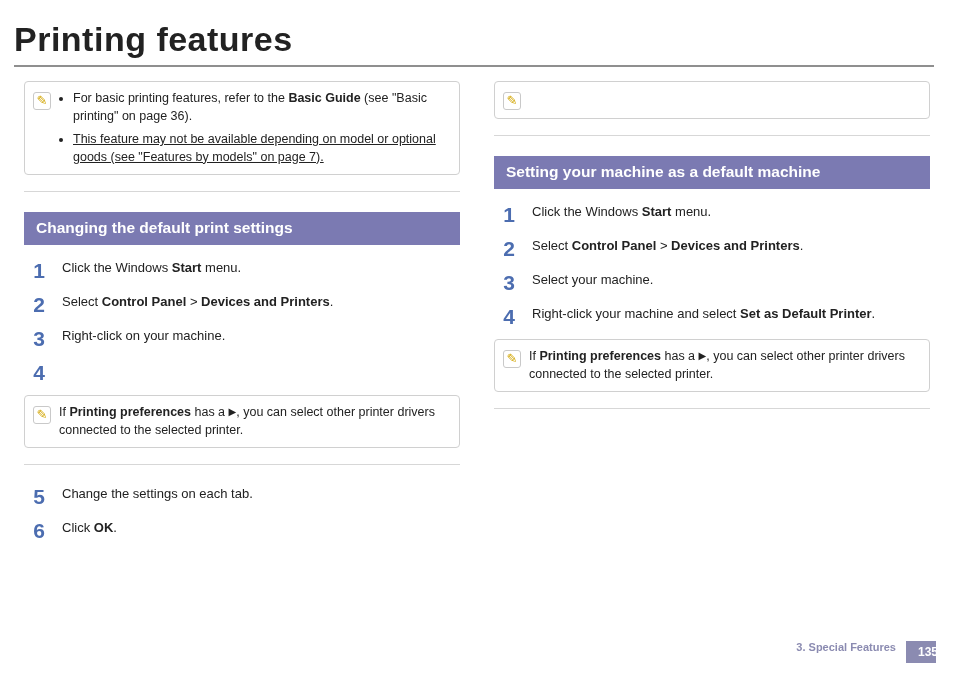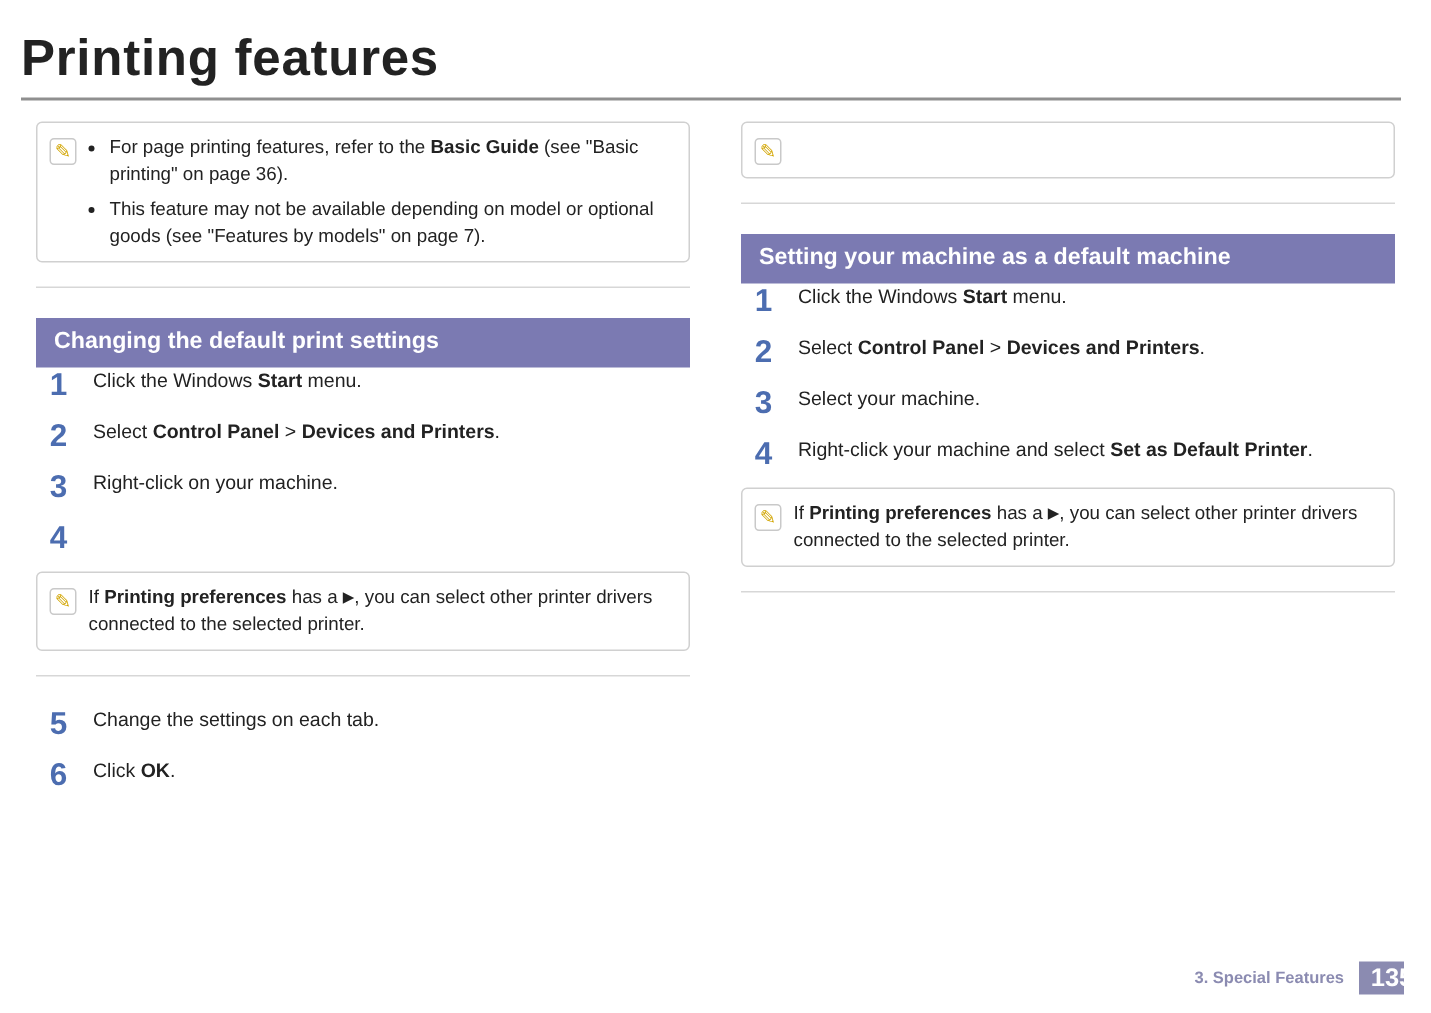--- a/index.html
+++ b/index.html
@@ -56,35 +56,36 @@
   }
   .note .note-icon {
     flex: 0 0 18px; height: 18px;
     border: 1px solid #c9c9c9; border-radius: 3px;
     display: flex; align-items: center; justify-content: center;
     font-size: 13px; color: #d2a500;
     margin-top: 2px;
   }
   .note .note-body ul { margin: 0; padding-left: 14px; }
   .note .note-body li { margin-bottom: 6px; }
-  .note .note-body li:last-child { margin-bottom: 0; }
+  .note .note-body li:last-child { margin-bottom: 0; text-decoration: underline; }
 
   .sep {
     height: 1px;
     background: #d7d7d7;
     margin: 10px 0 20px;
   }
 
   
   .band {
     background: var(--title-band);
     color: #fff;
     font-weight: 700;
     font-size: 15.5px;
     padding: 7px 12px 8px;
+    margin-bottom: 14px;
   }
 
   
   .step {
     display: flex;
     align-items: flex-start;
     gap: 14px;
     margin: 0 0 12px 6px;
     font-size: 13px;
     line-height: 1.45;
@@ -100,49 +101,49 @@
   }
 
   .tri { font-size: 10px; display: inline-block; transform: translateY(-1px); }
 
   
   .footer {
     position: absolute;
     right: 18px;
     bottom: 12px;
     display: flex;
-    align-items: center;
+    align-items: flex-start;
     gap: 10px;
     font-size: 11px;
   }
   .footer .chapter { color: var(--chip); font-weight: 700; }
   .footer .pagechip {
     background: var(--chip);
     color: #fff;
     width: 30px; height: 22px;
     display: flex; align-items: center; justify-content: center;
-    font-weight: 700; font-size: 17px; padding-left: 14px;
+    font-weight: 700; font-size: 12px; padding-left: 14px;
   }
 </style>
 </head>
 <body>
 
 <h1 class="page-title">Printing features</h1>
 <div class="title-rule"></div>
 
 <div class="columns">
 
   <div class="col">
 
     <div class="note">
       <div class="note-icon">✎</div>
       <div class="note-body">
         <ul>
           <li>
-            <span>For page printing features, refer to the </span><b>Basic Guide</b><span> (see "Basic printing" on page 36).</span>
+            <span>For basic printing features, refer to the </span><b>Basic Guide</b><span> (see "Basic printing" on page 36).</span>
           </li>
           <li>
             <span>This feature may not be available depending on model or optional goods (see "Features by models" on page 7).</span>
           </li>
         </ul>
       </div>
     </div>
 
     <div class="sep"></div>
 

